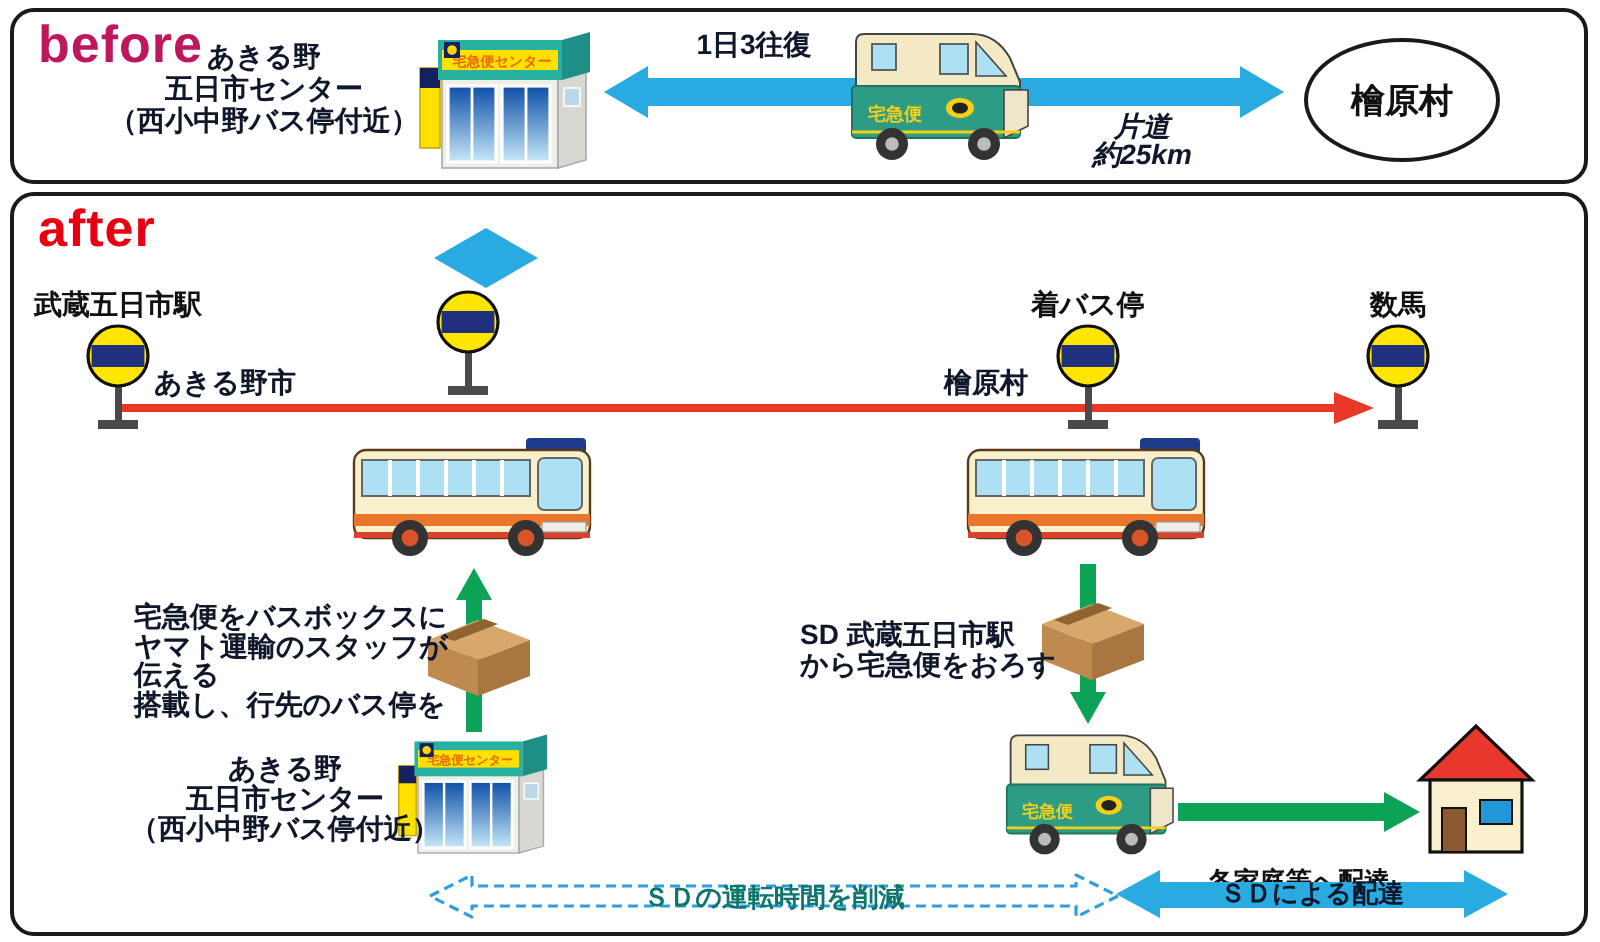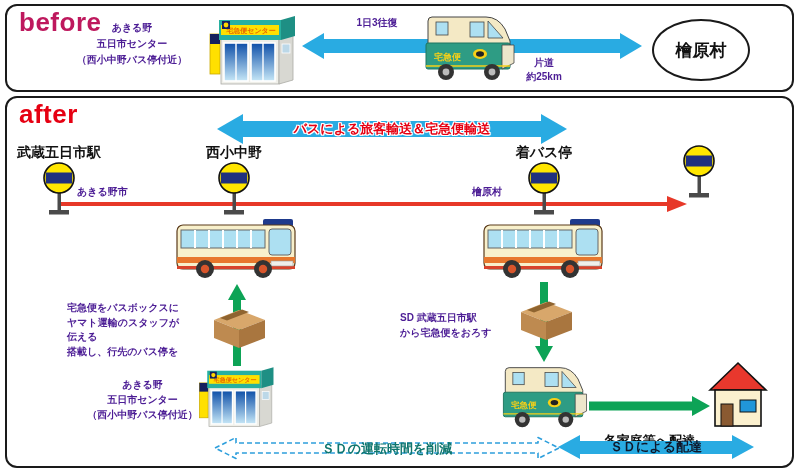--- a/index.html
+++ b/index.html
@@ -5,21 +5,21 @@
   html,body{margin:0;padding:0;background:#fff;}
   .stage{position:relative;width:800px;height:471px;background:#fff;
          font-family:"Liberation Sans","DejaVu Sans",sans-serif;color:#111;overflow:hidden;}
   .panel{position:absolute;background:#fff;border:2.5px solid #1a1a1a;border-radius:12px;}
   .panel-before{left:5px;top:4px;width:785px;height:84px;}
   .panel-after{left:5px;top:96px;width:785px;height:368px;}
   .panel-label{position:absolute;left:12px;top:1px;font-size:26px;font-weight:bold;letter-spacing:.5px;}
   .panel-before .panel-label{color:#be185d;}
   .panel-after .panel-label{color:#E60012;}
   .abs{position:absolute;}
-  .txt{position:absolute;font-weight:600;font-size:10px;line-height:15px;color:#4c1d95;white-space:nowrap;}
+  .txt{position:absolute;font-weight:600;font-size:14px;line-height:15px;color:#0f172a;white-space:nowrap;}
   .ctr{text-align:center;}
   
   .dblarrow{position:absolute;display:flex;align-items:center;--h:15px;--head:24px;--bar:15px;--c:#29ABE2;}
   .dblarrow .hl{width:0;height:0;border-top:var(--h) solid transparent;border-bottom:var(--h) solid transparent;border-right:var(--head) solid var(--c);}
   .dblarrow .hr{width:0;height:0;border-top:var(--h) solid transparent;border-bottom:var(--h) solid transparent;border-left:var(--head) solid var(--c);}
   .dblarrow .bar{flex:1;height:var(--bar);background:var(--c);display:flex;align-items:center;justify-content:center;}
   .band{font-size:13px;font-weight:bold;white-space:nowrap;}
   .band-red{color:#E60012;text-shadow:-1px -1px 0 #fff,1px -1px 0 #fff,-1px 1px 0 #fff,1px 1px 0 #fff,0 -1px 0 #fff,0 1px 0 #fff,-1px 0 0 #fff,1px 0 0 #fff;}
   .band-white{color:#0f172a;}
   
@@ -95,75 +95,72 @@
           <ellipse cx="58" cy="43" rx="4" ry="2.8" fill="#222"></ellipse>
         <text x="12" y="49" font-size="9" font-weight="bold" fill="#F6D018">宅急便</text>
         <line x1="4" y1="55" x2="88" y2="55" stroke="#F6D018" stroke-width="1.4"></line>
         <circle cx="24" cy="61" r="8" fill="#333"></circle>
           <circle cx="24" cy="61" r="3.4" fill="#BBB"></circle>
         <circle cx="70" cy="61" r="8" fill="#333"></circle>
           <circle cx="70" cy="61" r="3.4" fill="#BBB"></circle>
       </svg>
     </div>
 
-    <div class="txt ctr" style="left:487px;top:50px;width:100px;line-height:14px;">
+    <div class="txt ctr" style="left:514px;top:50px;width:100px;line-height:14px;font-style:italic;">
       <div>片道</div>
       <div>約25km</div>
     </div>
 
     <div class="ellipse" style="left:645px;top:13px;width:94px;height:58px;">
       <span>檜原村</span>
     </div>
   </section>
 
   <section class="panel panel-after">
     <div class="panel-label">after</div>
 
     <div class="dblarrow" style="left:210px;top:16px;width:350px;--h:15px;--head:26px;--bar:16px;">
       <span class="hl"></span>
-      <span class="bar">
-        <span class="band band-red">バスによる旅客輸送＆宅急便輸送</span>
-      </span>
       <span class="hr"></span>
     </div>
 
     <div class="redline" style="left:52px;top:104px;width:608px;"></div>
     <div class="redhead" style="left:660px;top:98px;"></div>
 
     <div class="txt" style="left:70px;top:86px;text-align:right;">あきる野市</div>
     <div class="txt" style="left:465px;top:86px;">檜原村</div>
 
     <div class="busstop" style="left:-23px;top:46px;">
       <div class="stopname">武蔵五日市駅</div>
       <svg width="36" height="56" viewBox="0 0 36 56">
         <rect x="16.5" y="30" width="3.5" height="20" fill="#4A4A4A"></rect>
           <rect x="8" y="49" width="20" height="4.5" fill="#4A4A4A"></rect>
         <circle cx="18" cy="17" r="15" fill="#FFE600" stroke="#111" stroke-width="1.6"></circle>
         <rect x="4.8" y="11.5" width="26.4" height="11" fill="#20307E"></rect>
       </svg>
     </div>
     <div class="busstop" style="left:152px;top:46px;">
-      <div class="stopname">西小中野</div>
       <svg width="36" height="56" viewBox="0 0 36 56">
         <rect x="16.5" y="30" width="3.5" height="20" fill="#4A4A4A"></rect>
           <rect x="8" y="49" width="20" height="4.5" fill="#4A4A4A"></rect>
         <circle cx="18" cy="17" r="15" fill="#FFE600" stroke="#111" stroke-width="1.6"></circle>
         <rect x="4.8" y="11.5" width="26.4" height="11" fill="#20307E"></rect>
       </svg>
     </div>
     <div class="busstop" style="left:462px;top:46px;">
       <div class="stopname">着バス停</div>
       <svg width="36" height="56" viewBox="0 0 36 56">
         <rect x="16.5" y="30" width="3.5" height="20" fill="#4A4A4A"></rect>
           <rect x="8" y="49" width="20" height="4.5" fill="#4A4A4A"></rect>
         <circle cx="18" cy="17" r="15" fill="#FFE600" stroke="#111" stroke-width="1.6"></circle>
         <rect x="4.8" y="11.5" width="26.4" height="11" fill="#20307E"></rect>
       </svg>
     </div>
     <div class="busstop" style="left:617px;top:46px;">
+      <div class="stopname">数馬</div>
       <svg width="36" height="56" viewBox="0 0 36 56">
         <rect x="16.5" y="30" width="3.5" height="20" fill="#4A4A4A"></rect>
           <rect x="8" y="49" width="20" height="4.5" fill="#4A4A4A"></rect>
         <circle cx="18" cy="17" r="15" fill="#FFE600" stroke="#111" stroke-width="1.6"></circle>
         <rect x="4.8" y="11.5" width="26.4" height="11" fill="#20307E"></rect>
       </svg>
     </div>
 
     <div class="abs" style="left:168px;top:119px;">
       <svg width="122" height="62" viewBox="0 0 122 62">

